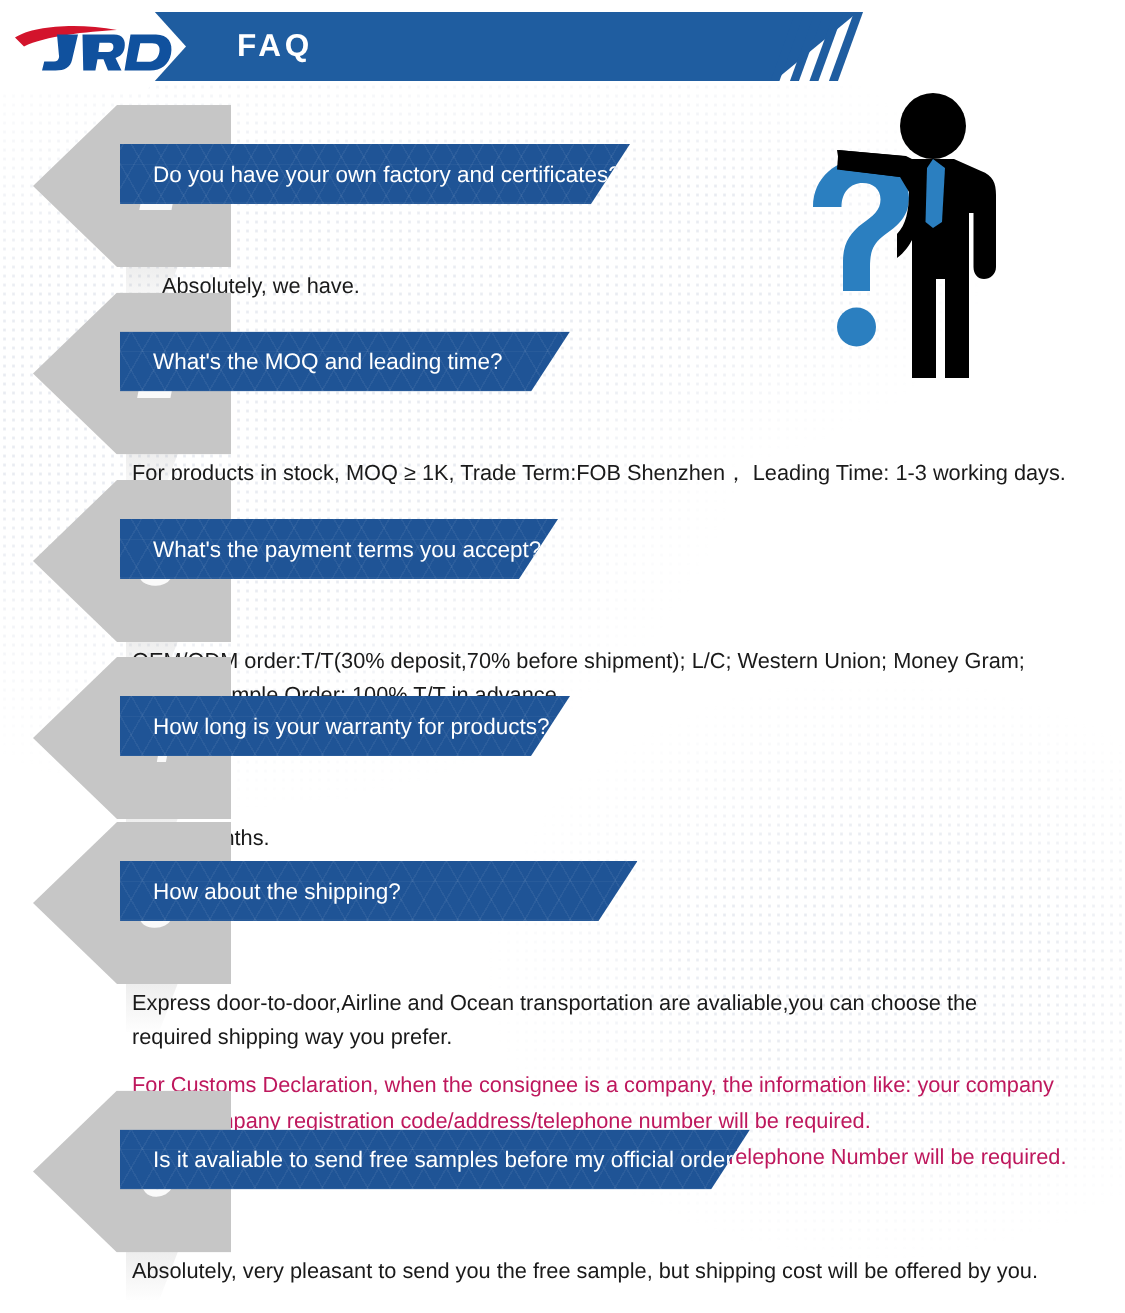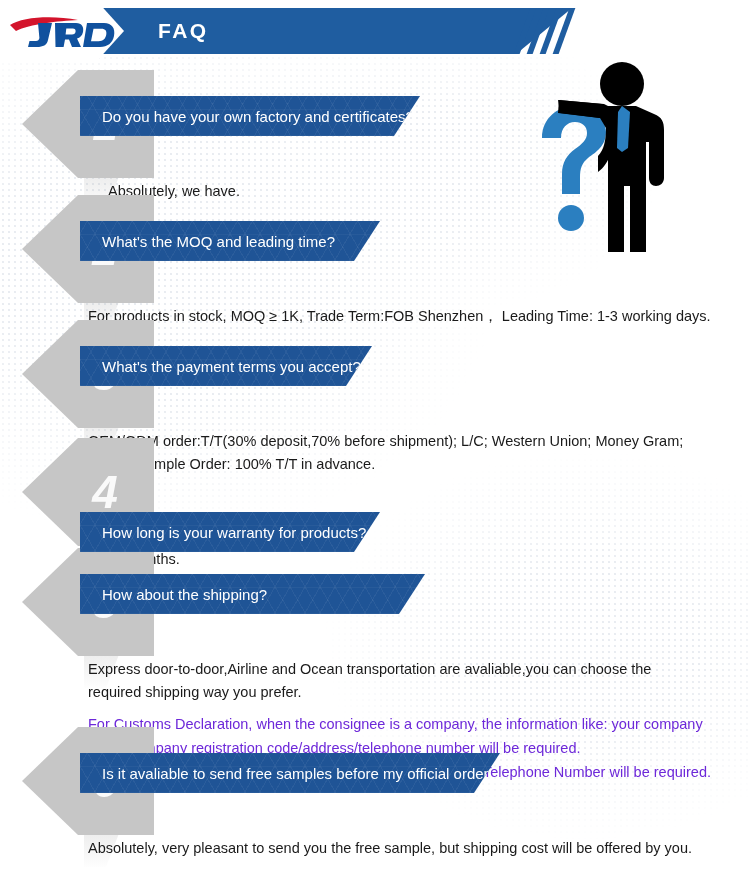--- a/index.html
+++ b/index.html
@@ -163,21 +163,21 @@
   .answer {
     position: absolute;
     left: 88px;
     top: 110px;
     width: 650px;
     color: #1a1a1a;
     font-size: 14.5px;
     line-height: 23px;
   }
   .answer .blue {
-    color: #6d28d9;
+    color: #be185d;
     display: block;
     line-height: 24px;
   }
   .answer .plain { display: block; }
   .gap-sm { height: 8px; }
 </style>
 </head>
 <body>
 
 <div class="bg-dots"></div>
@@ -249,21 +249,21 @@
       </div>
       <div class="answer" style="padding-left: 0px;">
         <span class="plain">OEM/ODM order:T/T(30% deposit,70% before shipment); L/C; Western Union; Money Gram;</span>
         <span class="plain">Paypal  Sample Order: 100% T/T in advance.</span>
       </div>
     </div>
     <div class="faq-row" style="top: 438px;">
       <div class="shadow-tail"></div>
       <div class="chev"></div>
       <div class="chev-num">4</div>
-      <div class="banner" style="width: 300px; margin-top: 48px;">
+      <div class="banner" style="width: 300px;">
         <span>How long is your warranty for products?</span>
       </div>
       <div class="answer" style="padding-left: 20px;">
         <span class="plain">12 months.</span>
       </div>
     </div>
     <div class="faq-row" style="top: 548px;">
       <div class="shadow-tail"></div>
       <div class="chev"></div>
       <div class="chev-num">5</div>

